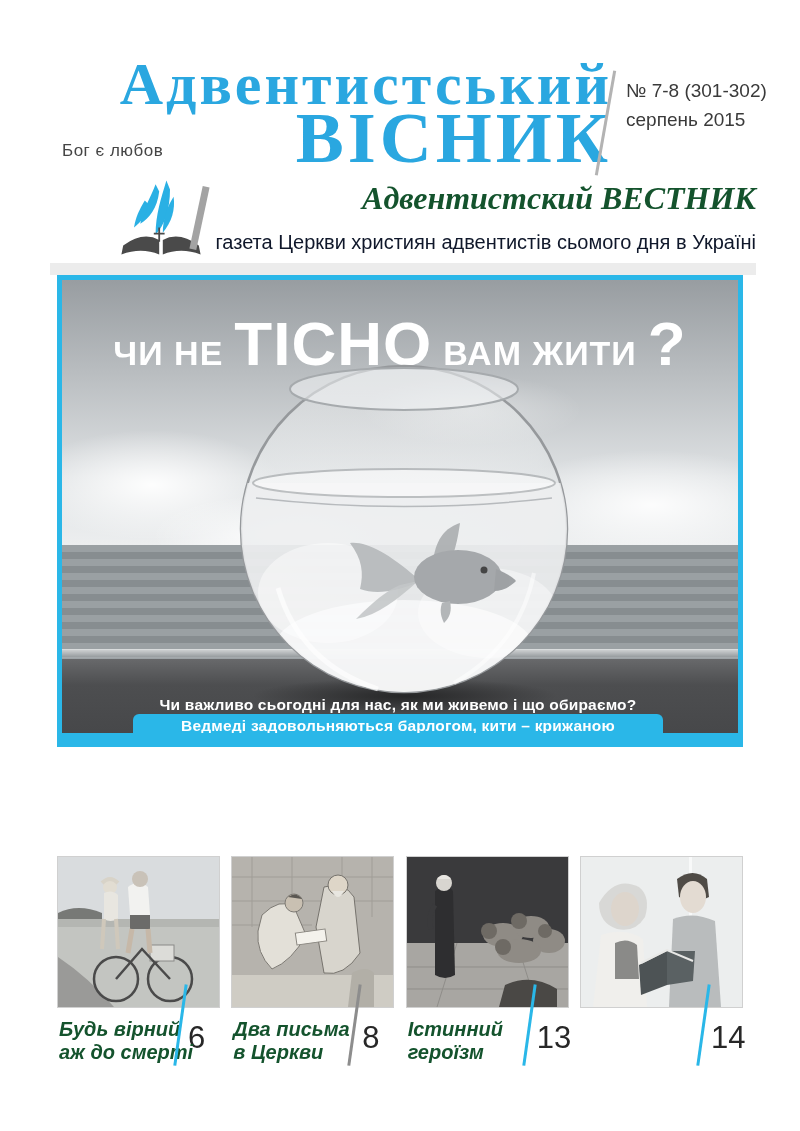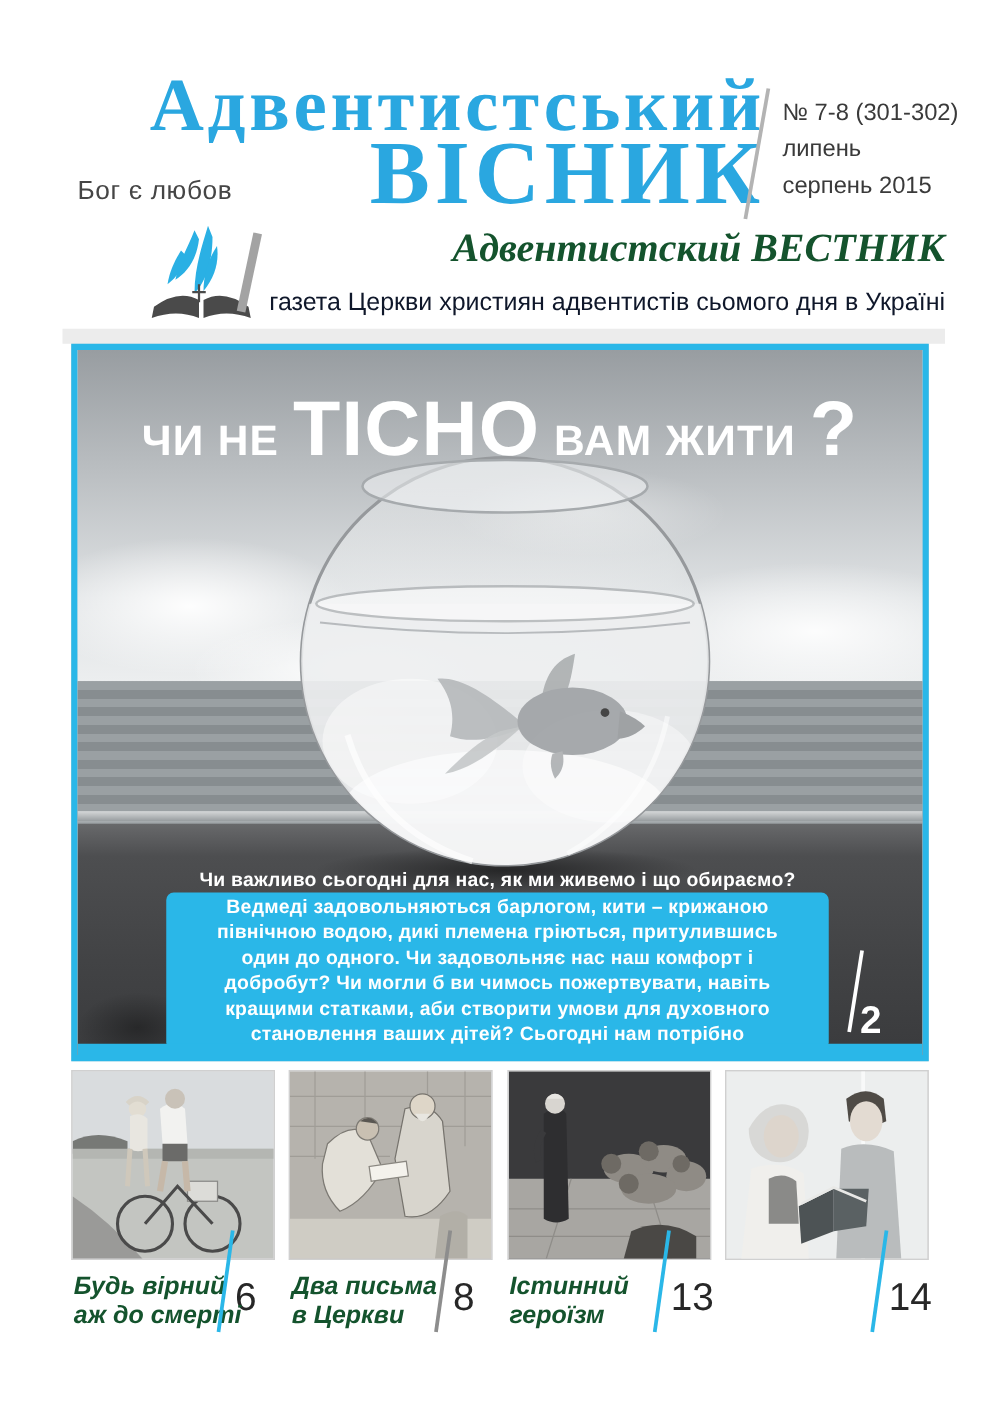--- a/index.html
+++ b/index.html
@@ -1,37 +1,37 @@
 <!DOCTYPE html>
 <html><head>
 <meta charset="utf-8">
 <style>
   html,body{margin:0;padding:0;background:#ffffff;}
   .page{position:relative;width:800px;height:1131px;background:#ffffff;overflow:hidden;
         font-family:"Liberation Sans",sans-serif;}
 
   
-  .tagline{position:absolute;left:62px;top:141px;font-size:21px;color:#454545;letter-spacing:.5px;}
+  .tagline{position:absolute;left:62px;top:141px;font-size:17px;color:#454545;letter-spacing:.5px;}
   .title-uk1{position:absolute;right:188px;top:54px;margin:0;font-family:"Liberation Serif",serif;
              font-weight:bold;font-size:60px;line-height:60px;color:#2aa7e0;letter-spacing:3px;white-space:nowrap;}
   .title-uk2{position:absolute;right:188px;top:103px;margin:0;font-family:"Liberation Serif",serif;
              font-weight:bold;font-size:72px;line-height:70px;color:#2aa7e0;letter-spacing:4px;white-space:nowrap;text-align:right;}
   .issue-slash{position:absolute;left:604px;top:70px;width:3px;height:106px;background:#b3b3b3;
                transform:rotate(10deg);}
   .issue{position:absolute;left:626px;top:76px;font-size:19px;line-height:29px;color:#3a3a3a;white-space:nowrap;}
 
   .logo{position:absolute;left:116px;top:178px;}
   .logo-slash{position:absolute;left:196px;top:186px;width:7px;height:64px;background:#a3a3a3;transform:rotate(12deg);}
   .subtitle-ru{position:absolute;right:44px;top:180px;font-family:"Liberation Serif",serif;font-style:italic;
                font-weight:bold;font-size:32px;color:#14532d;white-space:nowrap;margin-left:44px;}
   .subtitle-desc{position:absolute;right:44px;top:231px;font-size:20px;color:#0f172a;white-space:nowrap;}
 
   
   .pre-strip{position:absolute;left:50px;top:263px;width:706px;height:12px;background:#ececec;}
-  .photo-frame{position:absolute;left:57px;top:275px;width:686px;height:574px;box-sizing:border-box;
+  .photo-frame{position:absolute;left:57px;top:275px;width:686px;height:472px;box-sizing:border-box;
                border:5px solid #2ab7e8;background:#cfd2d4;}
   .photo{position:absolute;left:0;top:0;right:0;bottom:0;overflow:hidden;}
   .sky{position:absolute;left:0;top:0;width:100%;height:265px;
        background:linear-gradient(180deg,#989da1 0%,#b9bdc0 35%,#dfe2e4 75%,#eceeef 100%);}
   .cloud{position:absolute;border-radius:50%;}
   .c1{left:-40px;top:150px;width:260px;height:110px;background:radial-gradient(closest-side,rgba(255,255,255,.95),rgba(255,255,255,0));}
   .c2{left:440px;top:170px;width:300px;height:110px;background:radial-gradient(closest-side,rgba(255,255,255,.9),rgba(255,255,255,0));}
   .c3{left:90px;top:215px;width:240px;height:80px;background:radial-gradient(closest-side,rgba(255,255,255,.85),rgba(255,255,255,0));}
   .c4{left=0;left:300px;top:95px;width:220px;height:70px;background:radial-gradient(closest-side,rgba(255,255,255,.35),rgba(255,255,255,0));}
   .sea{position:absolute;left:0;top:265px;width:100%;height:114px;
@@ -77,21 +77,20 @@
 <body>
 
 <div class="page">
 
   <div class="tagline">Бог є любов</div>
   <h1 class="title-uk1">Адвентистський</h1>
   <h1 class="title-uk2">ВІСНИК</h1>
   <div class="issue-slash"></div>
   <div class="issue">
     <div>№ 7-8 (301-302)</div>
-    <div>липень</div>
     <div>серпень 2015</div>
   </div>
 
   <svg class="logo" width="90" height="88" viewBox="0 0 100 96">
     <path d="M8,74 Q30,58 48,68 L48,84 Q28,76 6,84 Z" fill="#4a4a4a"></path>
     <path d="M92,74 Q70,58 52,68 L52,84 Q72,76 94,84 Z" fill="#4a4a4a"></path>
     <path d="M44,6 C38,22 30,34 27,50 C37,44 46,32 48,14 Z" fill="#2ab0e4"></path>
     <path d="M32,24 C26,34 22,42 20,54 C28,48 34,40 36,28 Z" fill="#2ab0e4"></path>
     <path d="M56,2 C50,22 44,40 44,62 C54,52 60,34 60,12 Z" fill="#2ab0e4"></path>
     <path d="M64,20 C66,34 62,48 52,60 C52,46 56,32 64,20 Z" fill="#2ab0e4"></path>

